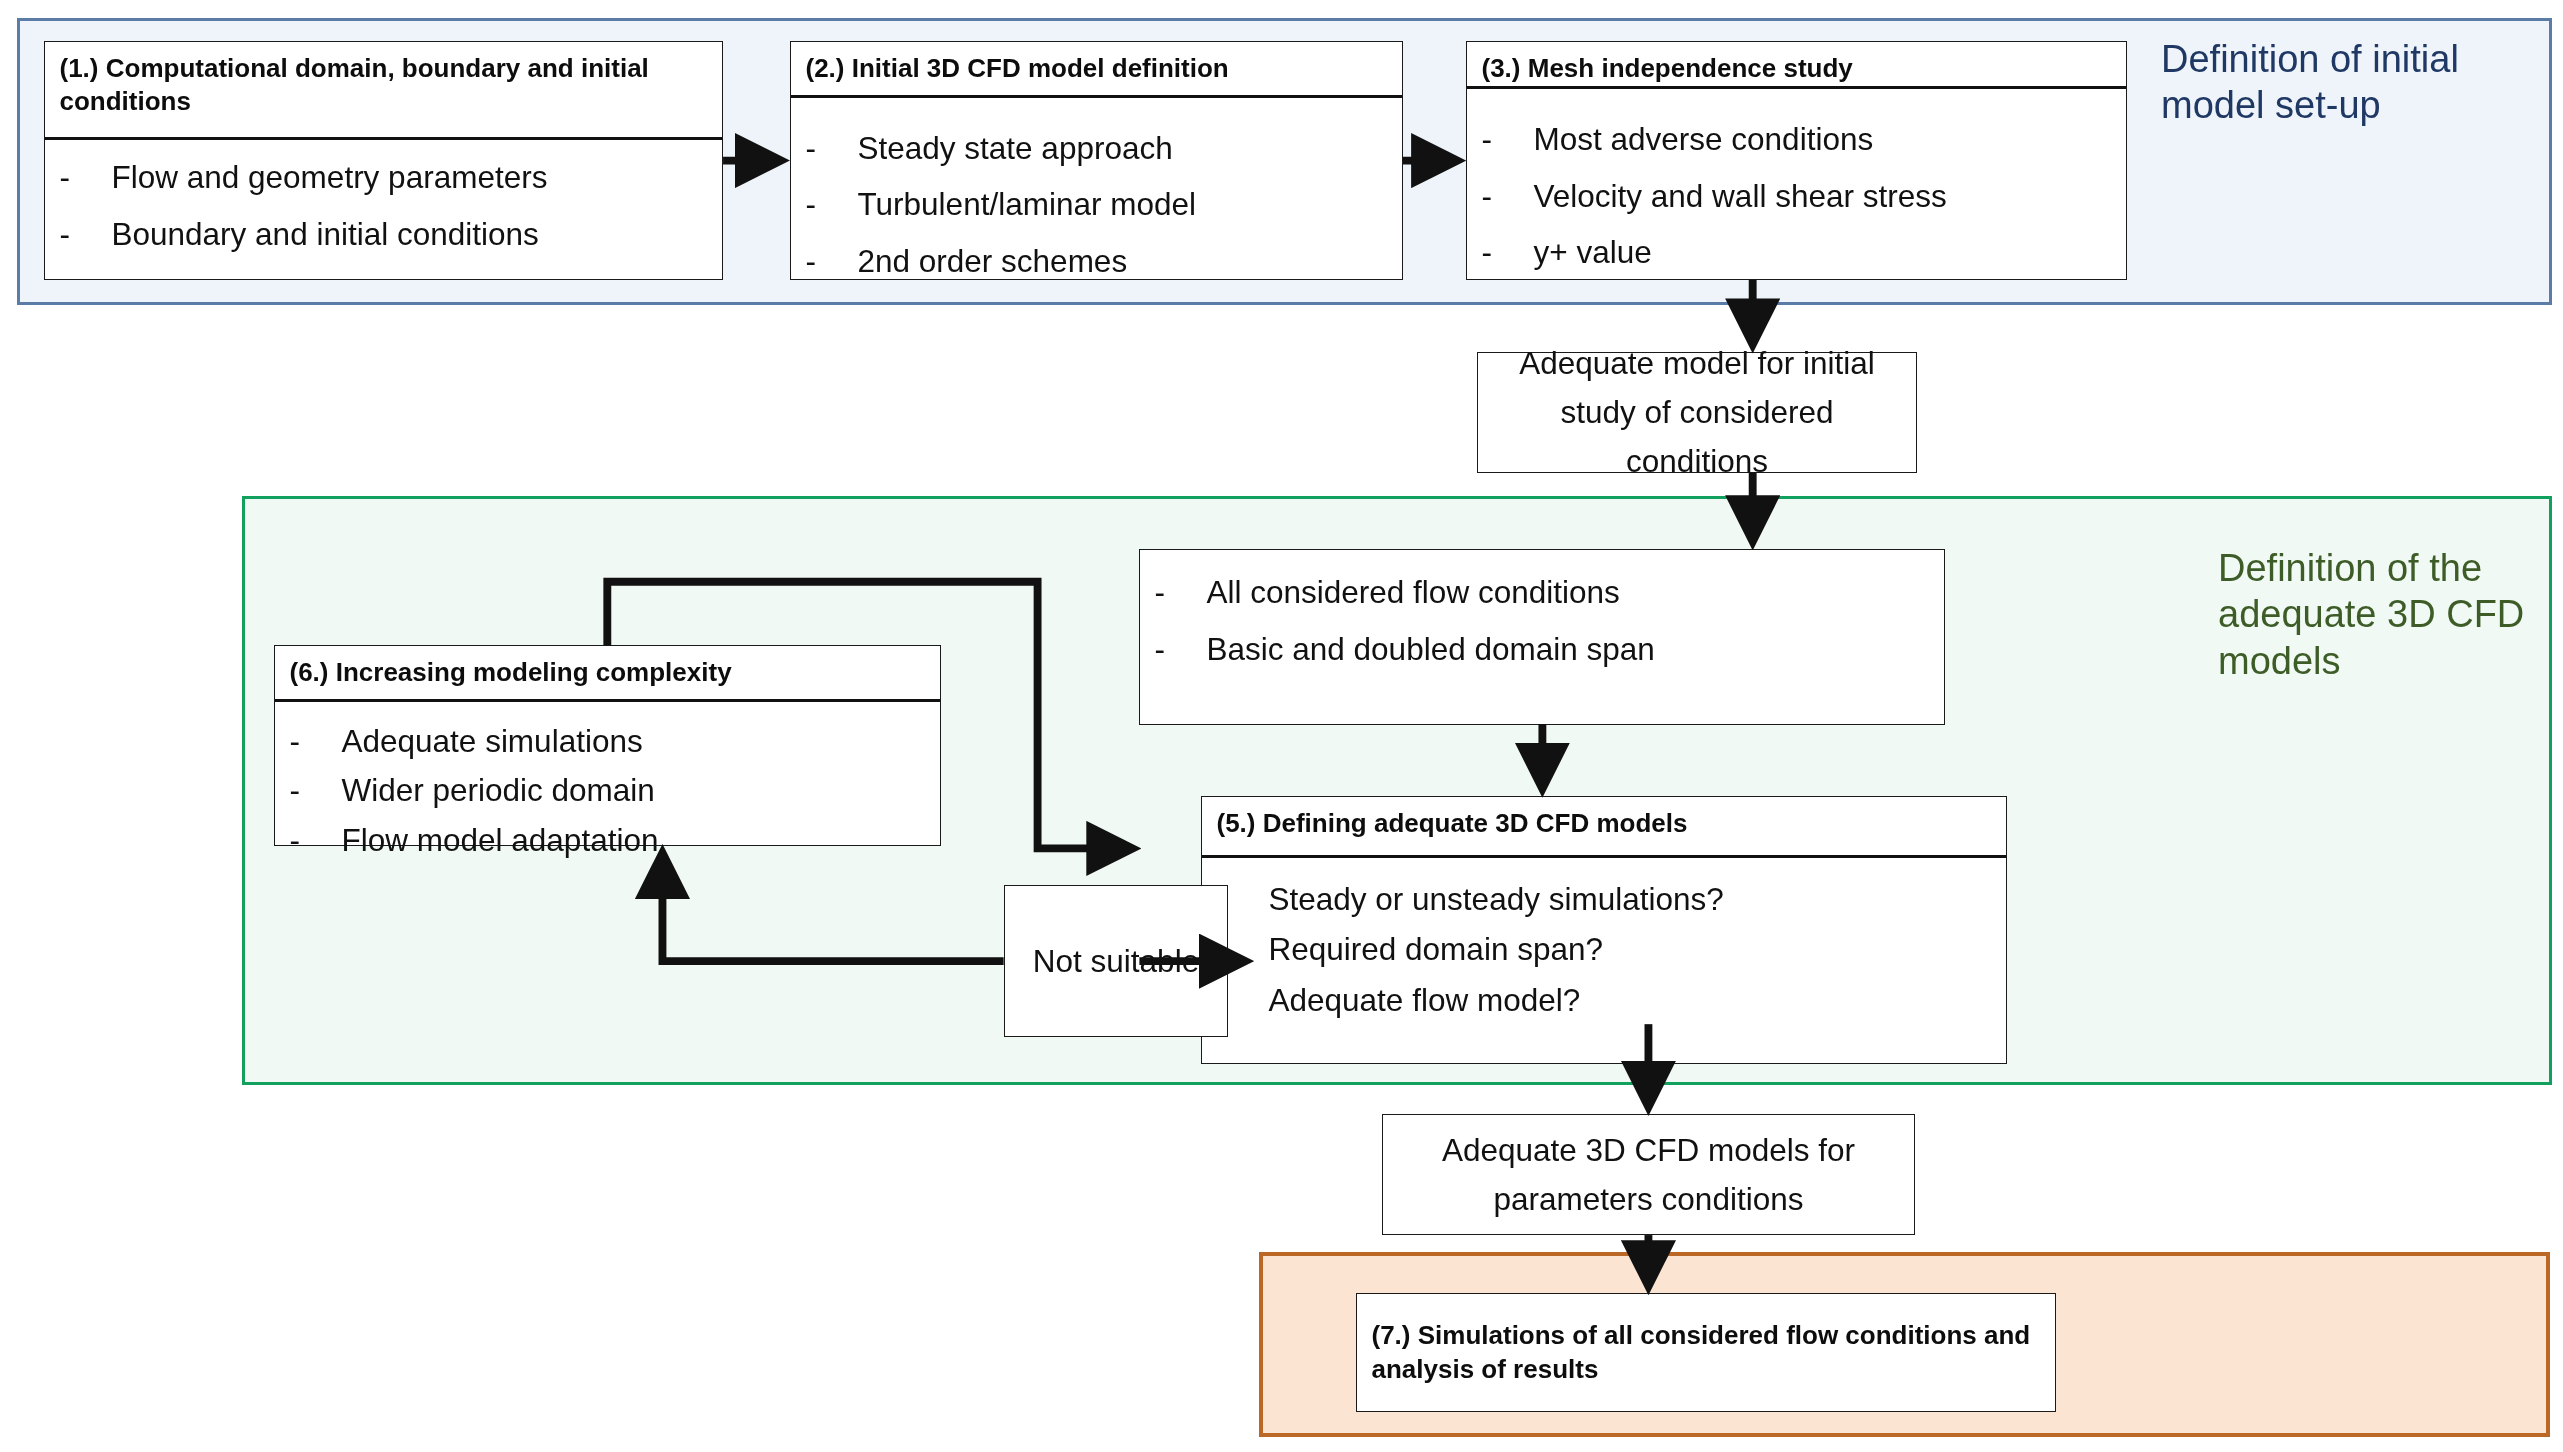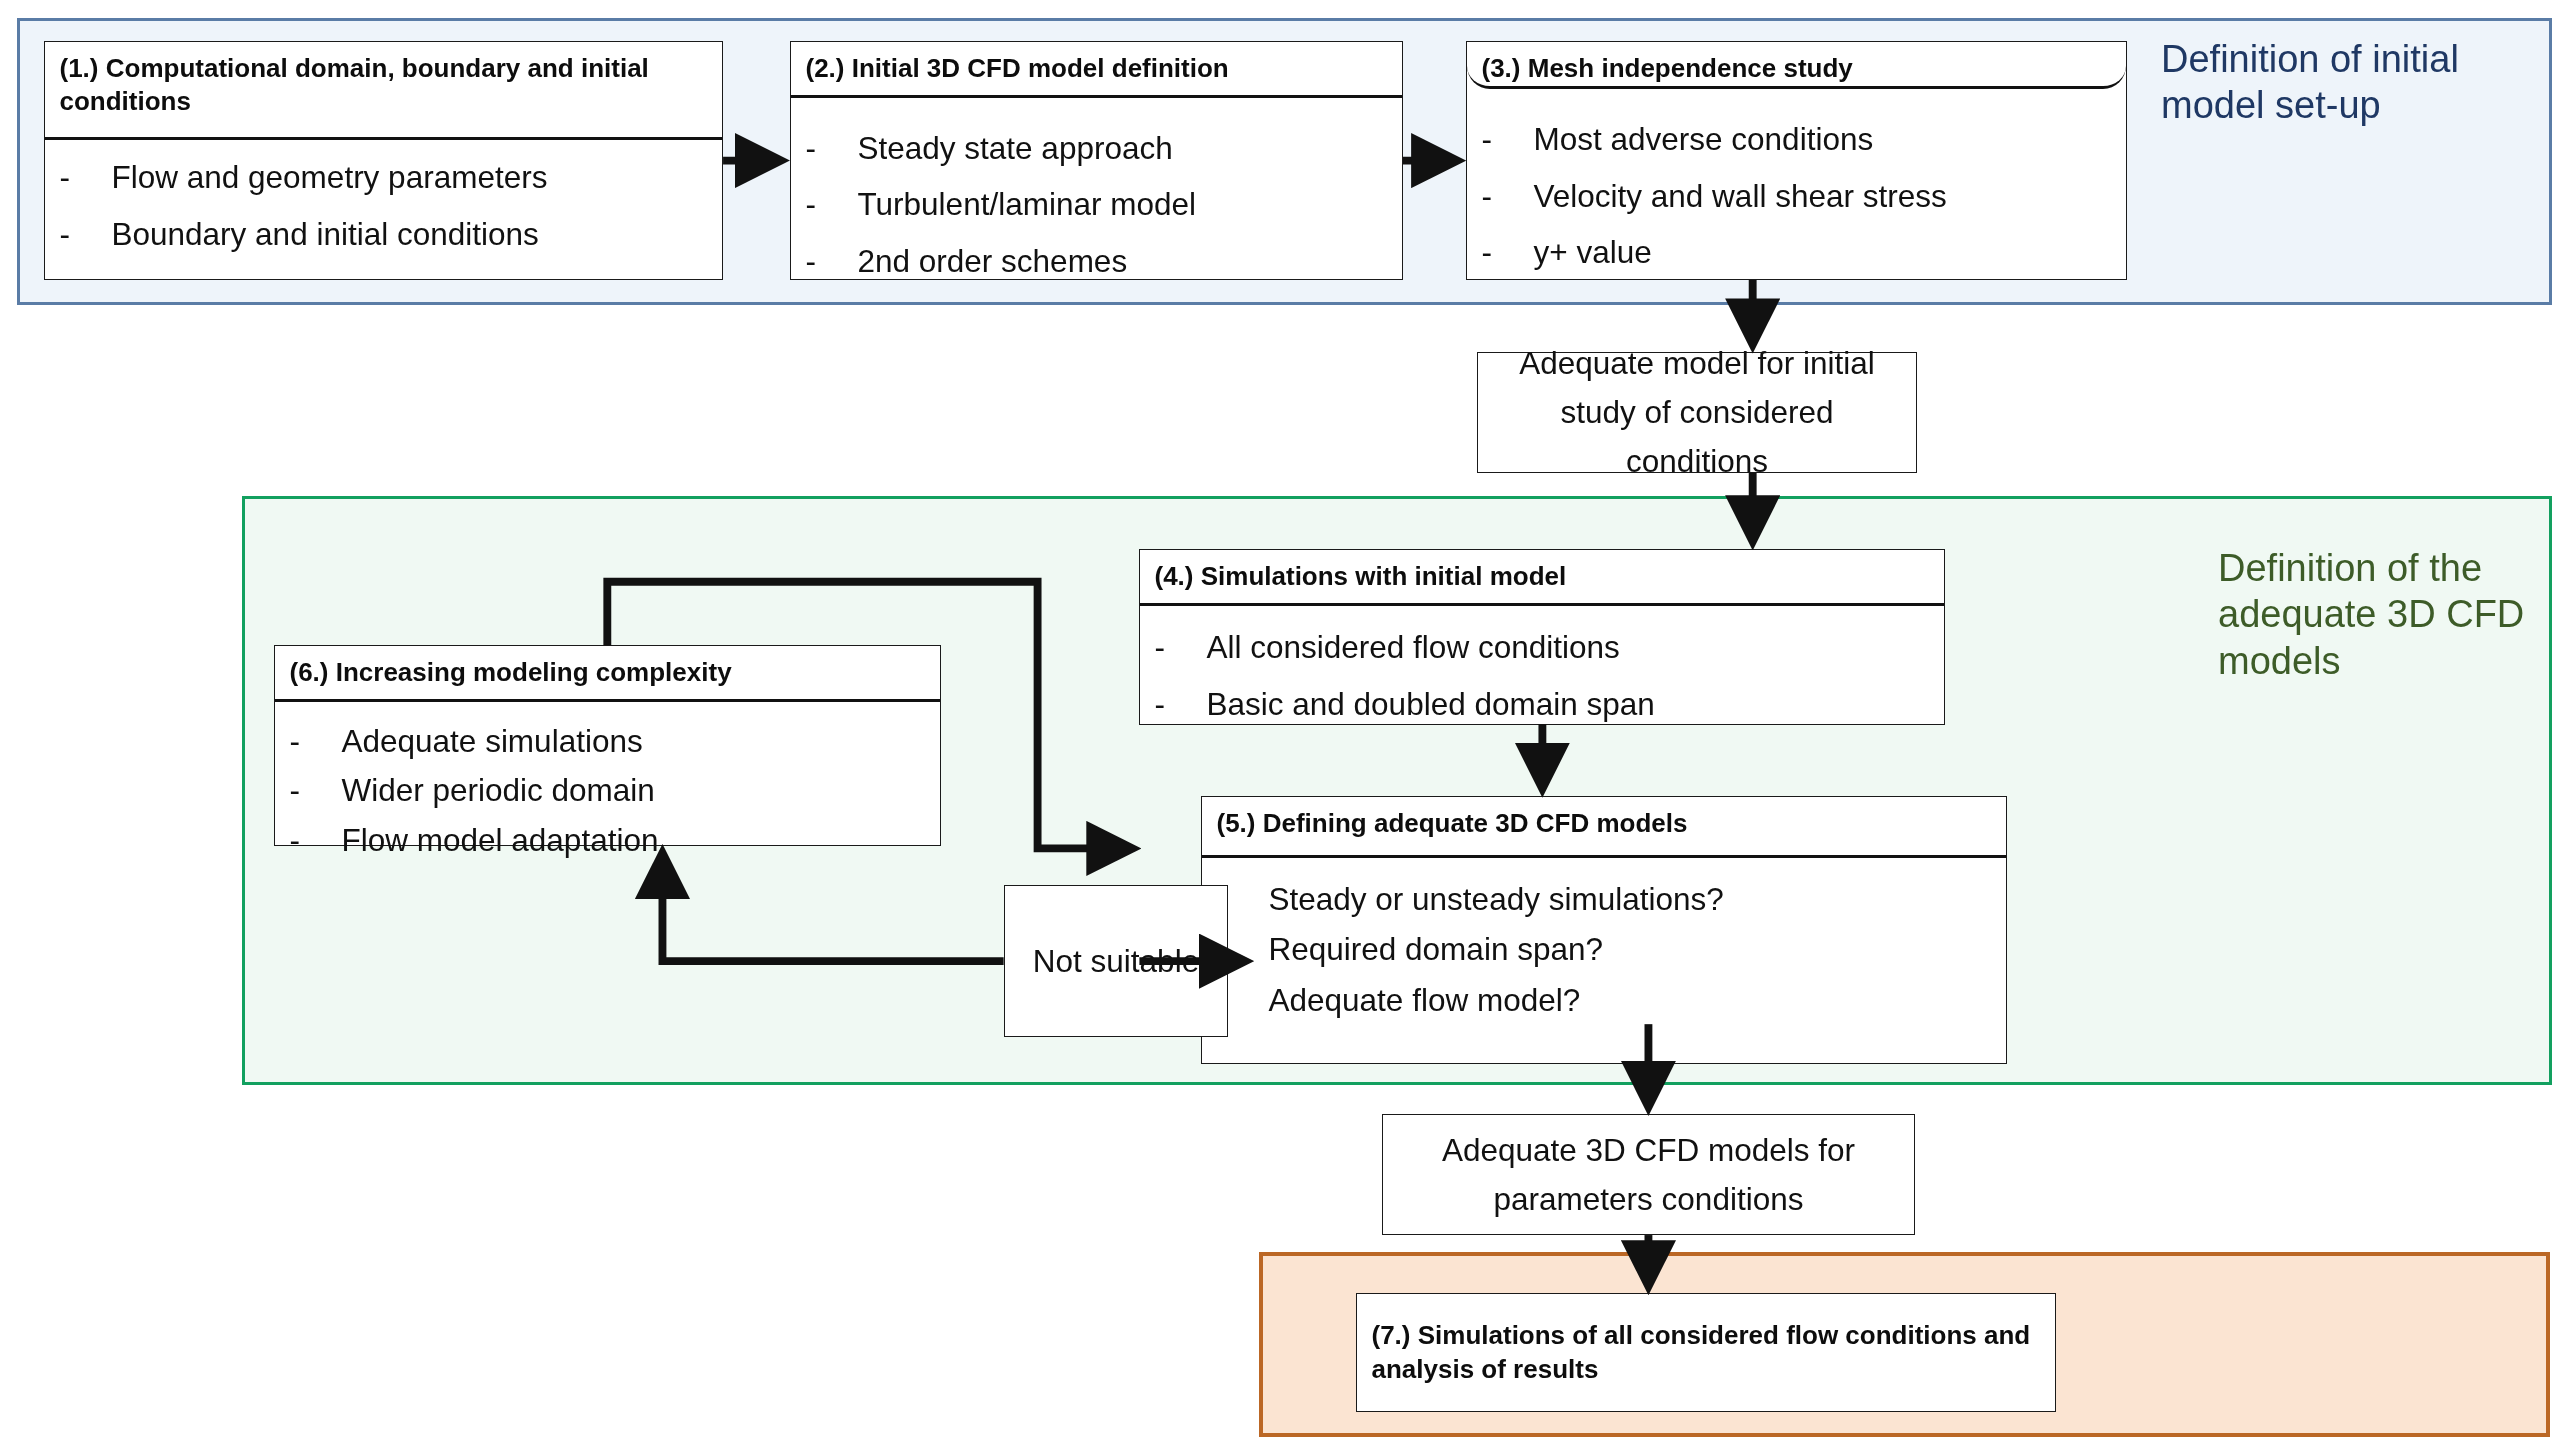--- a/index.html
+++ b/index.html
@@ -78,41 +78,40 @@
         <span class="btxt">Turbulent/laminar model</span>
       </div>
       <div class="bullet">
         <span class="dash">-</span>
         <span class="btxt">2nd order schemes</span>
       </div>
     </div>
   </div>
 
   <div class="node" style="left:1466px;top:41px;width:661px;height:239px;">
-    <div class="node-head" style="height:47px;border-radius:23px;">(3.) Mesh independence study</div>
+    <div class="node-head" style="height:47px;">(3.) Mesh independence study</div>
     <div class="node-body" style="padding-top:24px;">
       <div class="bullet">
         <span class="dash">-</span>
         <span class="btxt">Most adverse conditions</span>
       </div>
       <div class="bullet">
         <span class="dash">-</span>
         <span class="btxt">Velocity and wall shear stress</span>
       </div>
       <div class="bullet">
         <span class="dash">-</span>
         <span class="btxt">y+ value</span>
       </div>
     </div>
   </div>
 
   <div class="plain" style="left:1477px;top:352px;width:440px;height:121px;">Adequate model for initial study of considered conditions</div>
 
   <div class="node" style="left:1139px;top:549px;width:806px;height:176px;">
-    <div class="node-head" style="height:61px;">(4.) Simulations with initial model</div>
     <div class="node-body" style="padding-top:15.8px;">
       <div class="bullet">
         <span class="dash">-</span>
         <span class="btxt">All considered flow conditions</span>
       </div>
       <div class="bullet">
         <span class="dash">-</span>
         <span class="btxt">Basic and doubled domain span</span>
       </div>
     </div>

